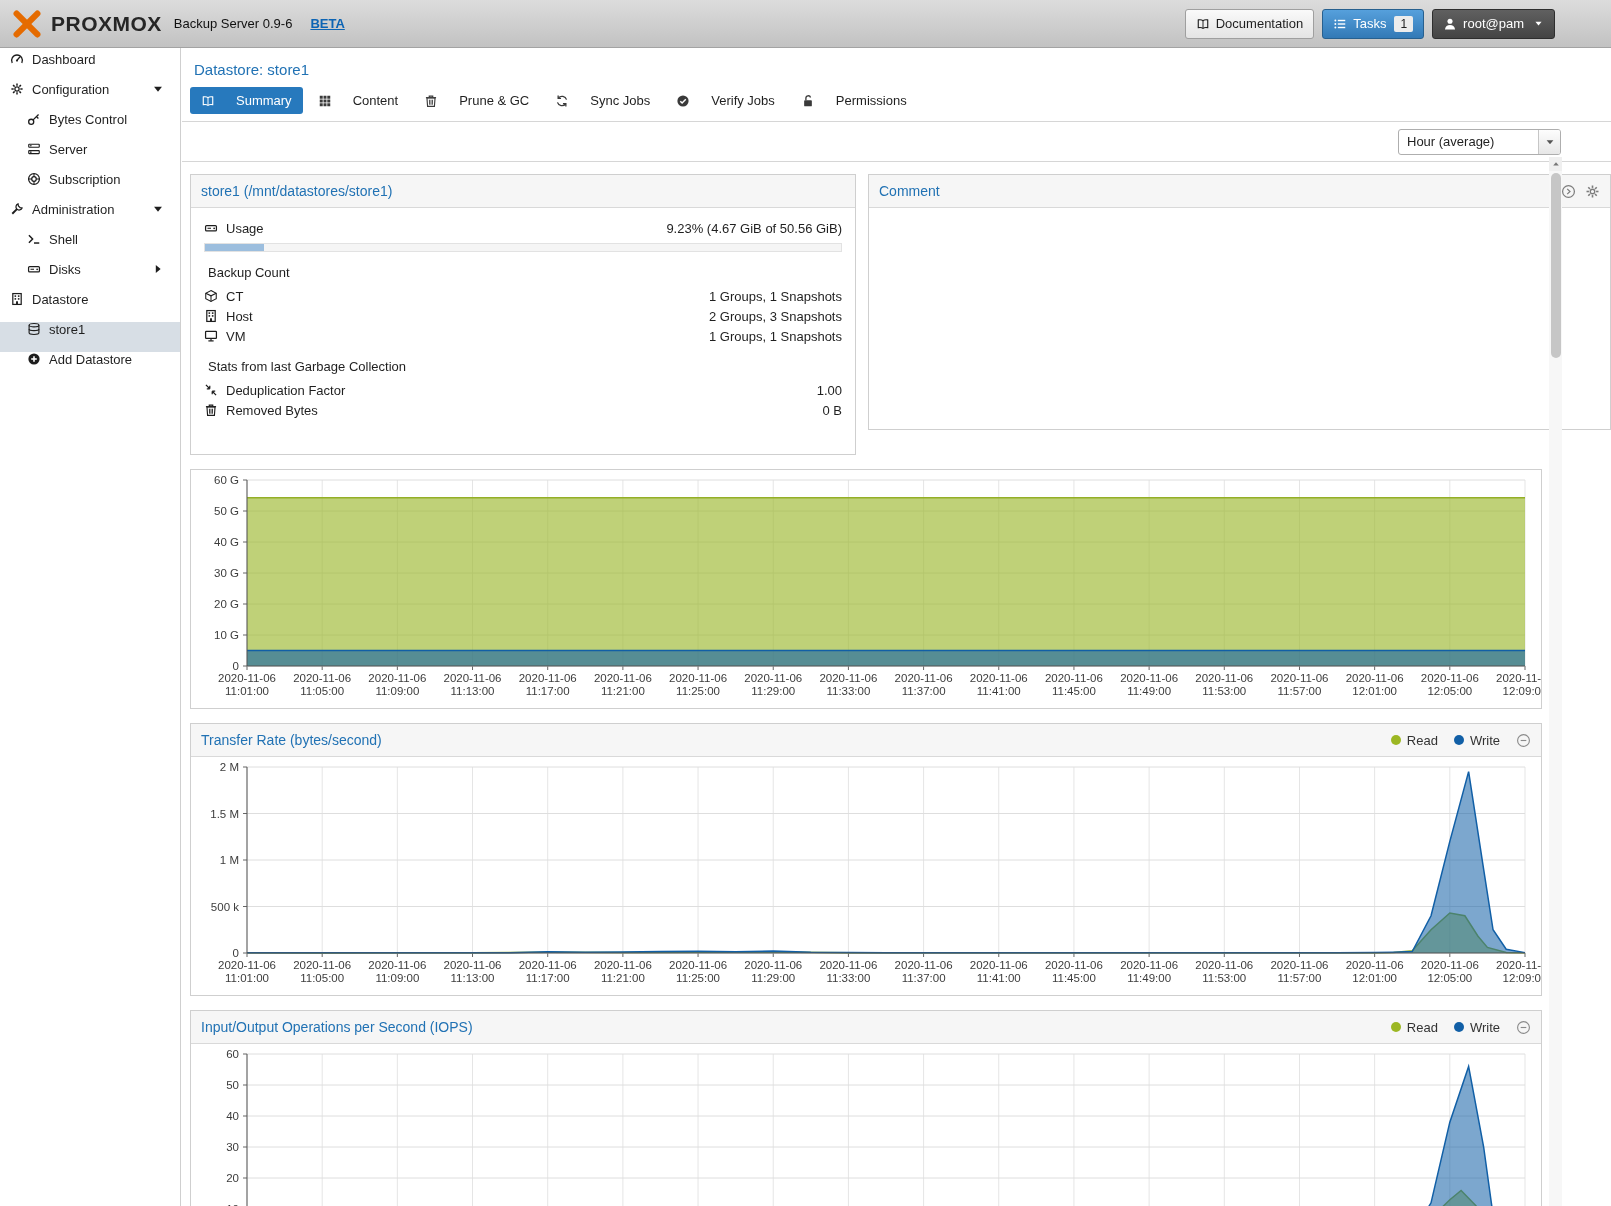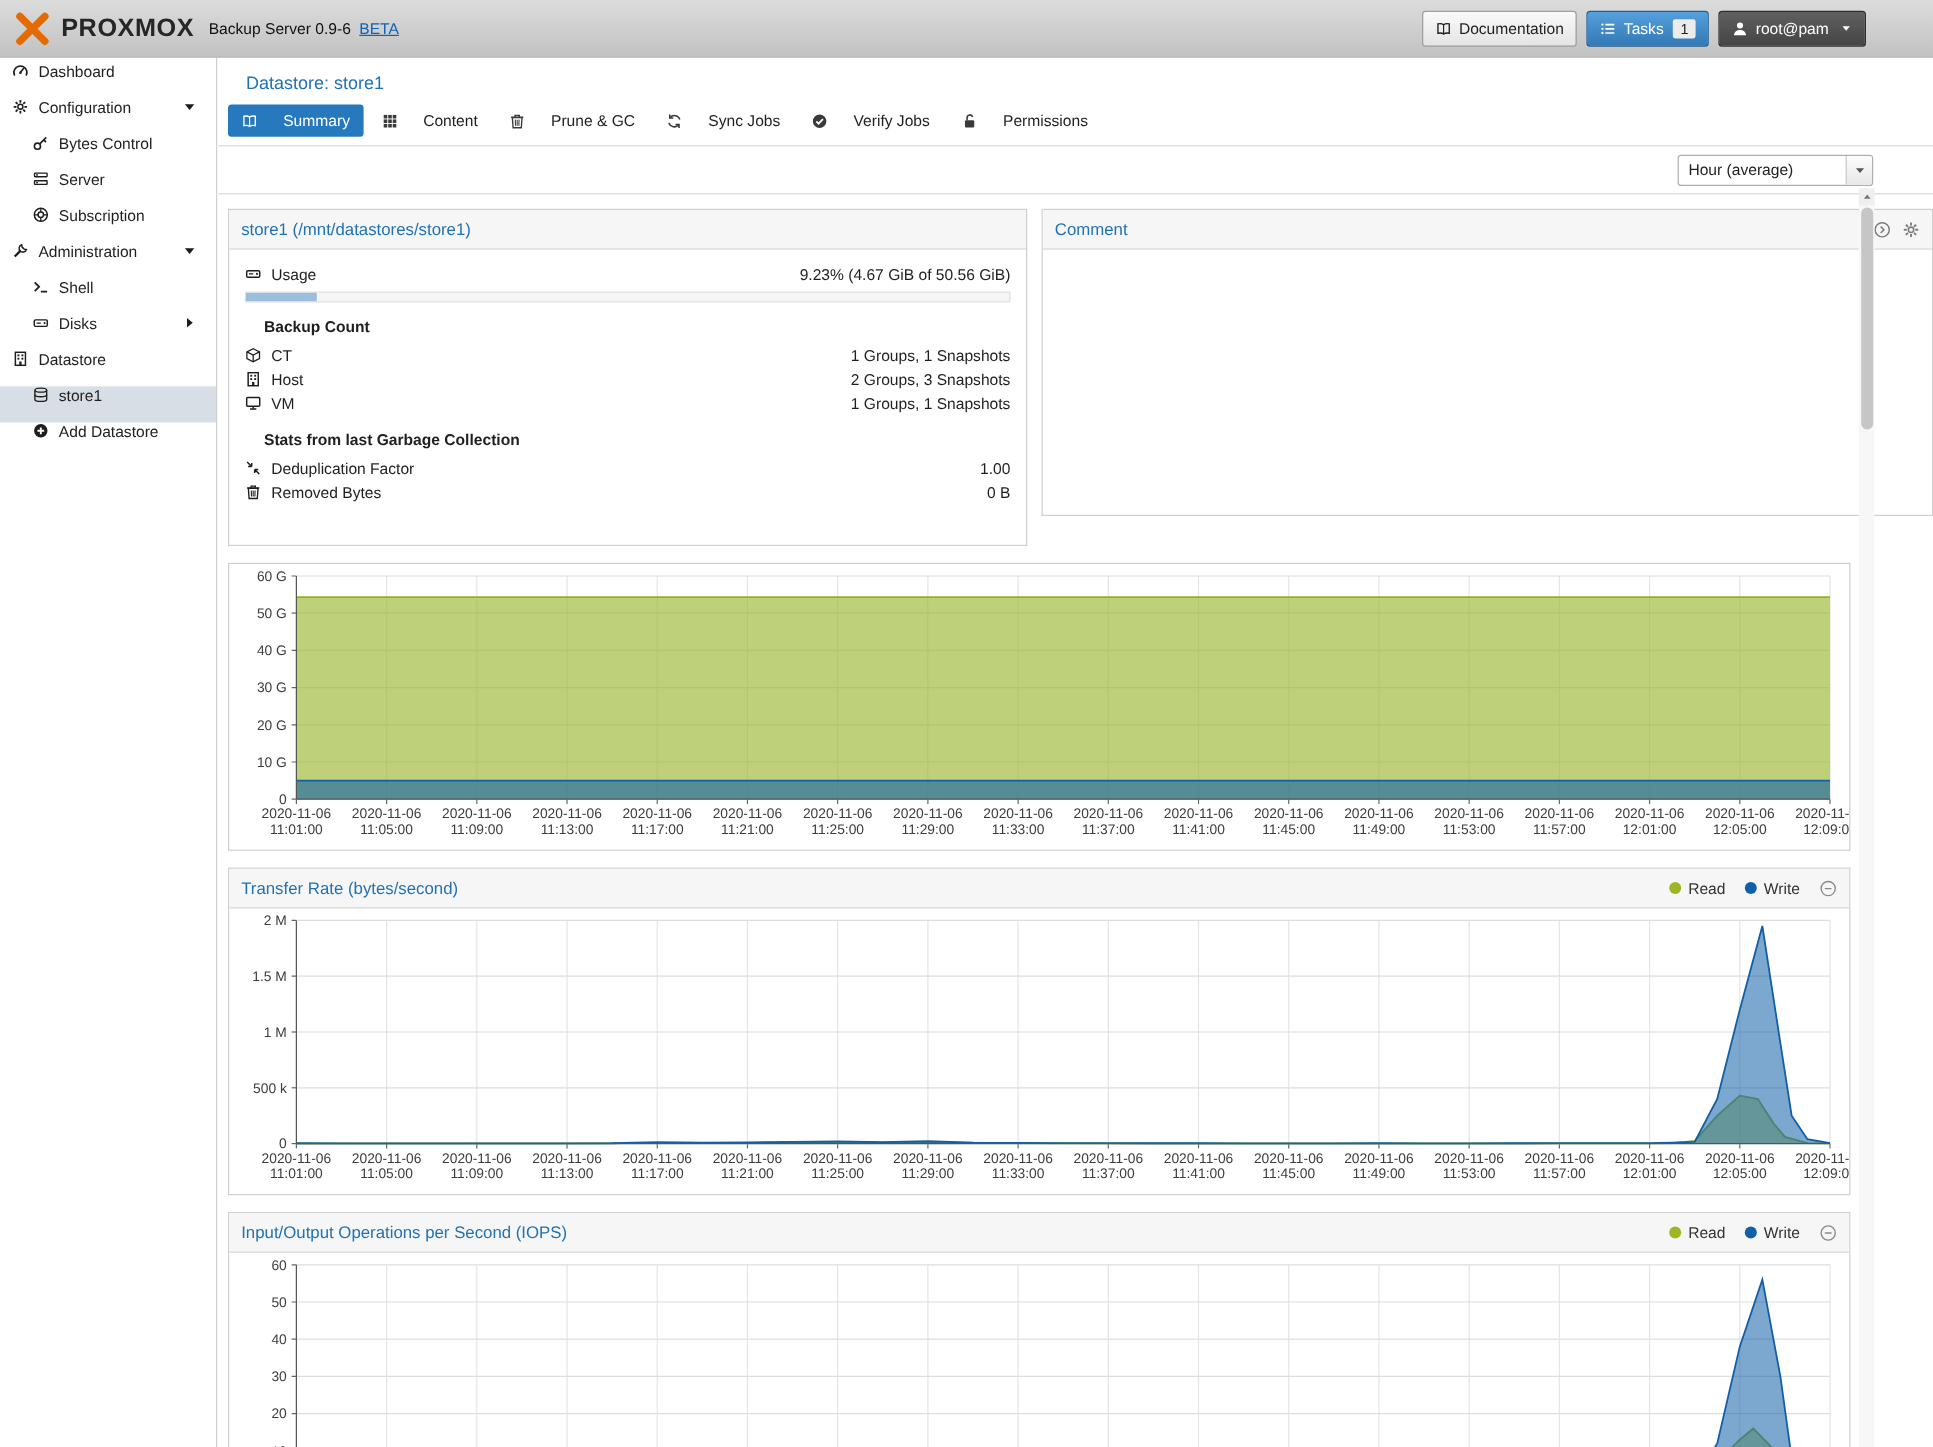--- a/index.html
+++ b/index.html
@@ -7,40 +7,40 @@
 body{font-family:"Liberation Sans",sans-serif;font-size:13px;color:#1f1f1f;background:#fff;position:relative}
 .svgicon{display:inline-flex}
 .svgicon svg{width:100%;height:100%;display:block}
 
 
 .header{position:absolute;top:0;left:0;right:0;height:48px;background:linear-gradient(#dcdcdc,#c2c2c2);border-bottom:1px solid #a3a3a3;display:flex;align-items:center;padding:0 56px 0 10px;z-index:5}
 .logo{display:flex;align-items:center;gap:7px}
 .logo-mark{width:34px;height:34px}
 .logo-text{font-size:21px;font-weight:bold;letter-spacing:.5px;color:#262626}
 .product{margin-left:12px;font-size:13px;color:#101010}
-.beta{margin-left:7px;color:#0c64b4;text-decoration:underline;font-weight:normal;cursor:pointer}
+.beta{margin-left:18px;color:#0c64b4;text-decoration:underline;font-weight:bold;cursor:pointer}
 .header-spacer{flex:1}
 .hbtn{display:flex;align-items:center;gap:6px;height:30px;padding:0 10px;border:1px solid #9f9f9f;border-radius:3px;background:linear-gradient(#fafafa,#e4e4e4);font-size:13px;margin-left:8px;cursor:pointer;color:#1f1f1f}
 .hbtn .svgicon{width:14px;height:14px}
 .hbtn.tasks{background:linear-gradient(#56a0dc,#3279b6);border-color:#27608f;color:#fff}
 .badge{background:#ececec;color:#222;border-radius:2px;padding:1px 6px;font-size:12px;margin-left:2px}
 .hbtn.user{background:linear-gradient(#606060,#444);border-color:#2e2e2e;color:#fff}
 .hbtn.user .caret{width:11px;height:11px;margin-left:3px}
 
 
 .sidebar{position:absolute;top:48px;left:0;width:181px;bottom:0;background:#fff;border-right:1px solid #cfcfcf;padding-top:4px;z-index:4}
 .side-item{display:flex;align-items:flex-start;height:30px;padding-left:10px;position:relative;cursor:pointer}
 .side-item.indent{padding-left:27px}
 .side-item .svgicon{width:14px;height:14px;margin-right:8px;color:#1d1d1d}
 .side-item.selected{background:#d7dee5}
 .side-caret{position:absolute;right:7px;width:12px;height:12px;color:#666}
 
 
 .content{position:absolute;left:182px;top:48px;right:0;bottom:0;background:#fff}
-.page-title{padding:13px 0 3px 23px;font-size:15px;color:#2172b4}
+.page-title{padding:13px 0 3px 12px;font-size:15px;color:#2172b4}
 .tabbar{display:flex;gap:4px;padding:6px 0 7px 8px;border-bottom:1px solid #d6d6d6}
 .tab{display:flex;align-items:flex-end;gap:21px;padding:6px 11px;border-radius:3px;cursor:pointer;color:#1f1f1f}
 .tab .svgicon{width:14px;height:14px;color:#3a3a3a}
 .tab.active{background:#2779bd;color:#fff}
 .tab.active .svgicon{color:#fff}
 .toolbar{display:flex;justify-content:flex-end;align-items:center;height:40px;border-bottom:1px solid #d6d6d6;padding-right:50px}
 .combo{display:flex;align-items:center;width:163px;height:26px;border:1px solid #aeaeae;border-radius:3px;background:#fff;overflow:hidden;cursor:pointer}
 .combo-value{flex:1;padding:0 8px}
 .combo-trigger{width:22px;height:100%;border-left:1px solid #c6c6c6;background:linear-gradient(#fdfdfd,#e7e7e7);display:flex;align-items:center;justify-content:center;color:#555}
 .combo-trigger .svgicon{width:12px;height:12px}
@@ -54,21 +54,21 @@
 .panel-hicons{margin-left:auto;display:flex;gap:9px;color:#7c7c7c}
 .panel-hicons .svgicon{width:15px;height:15px;cursor:pointer}
 .store-panel{width:666px;height:281px}
 .comment-panel{flex:1;height:256px}
 .store-body{padding:10px 13px}
 .kv{display:flex;align-items:center;height:20px}
 .kv .svgicon{width:14px;height:14px;margin-right:8px;color:#1d1d1d}
 .kv .val{margin-left:auto}
 .progress{height:9px;background:#f5f5f5;border:1px solid #e2e2e2;margin:5px 0 2px}
 .progress-fill{height:100%;background:#9cbede}
-.subhead{font-weight:bold;margin:13px 16px 6px}
+.subhead{font-weight:normal;margin:13px 4px 6px}
 
 .chart-panel{width:1352px;margin-bottom:14px}
 .legend{margin-left:auto;display:flex;align-items:center;gap:16px}
 .legend-item{display:flex;align-items:center;gap:6px;color:#333;cursor:pointer}
 .dot{width:10px;height:10px;border-radius:50%}
 .collapse-icon{width:15px;height:15px;color:#8a8a8a;margin-left:16px;cursor:pointer}
 .chart-body{height:238px;position:relative;overflow:hidden}
 text.tick{font-size:11.5px;fill:#3c3c3c;font-family:"Liberation Sans",sans-serif}
 
 

